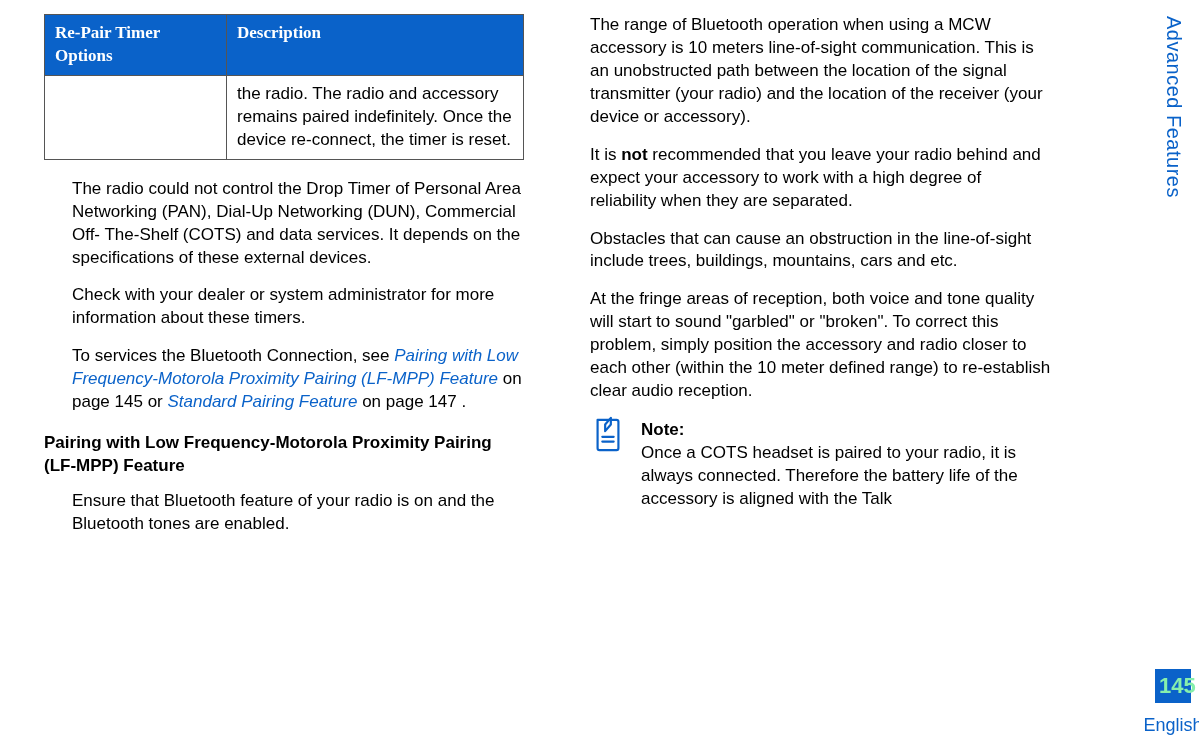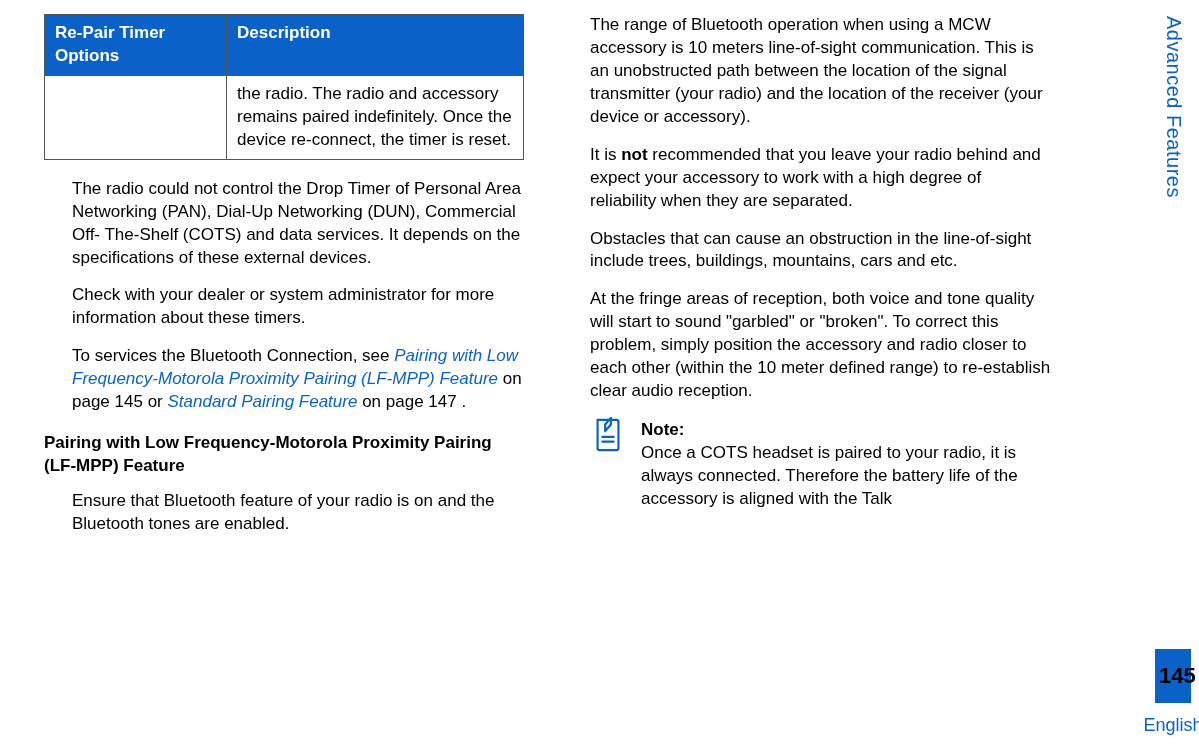--- a/index.html
+++ b/index.html
@@ -39,20 +39,21 @@
     }
     table.repair th {
       background: #0a62c9;
       color: #fff;
       text-align: left;
       font-weight: bold;
       padding: 7px 10px;
       border: 1px solid #555;
       vertical-align: top;
       font-size: 17px;
+      font-family: Liberation Serif, serif;
     }
     table.repair th.col1 { width: 38%; }
     table.repair td {
       border: 1px solid #555;
       padding: 7px 10px;
       vertical-align: top;
     }
     .indent { padding-left: 28px; }
     p { margin-bottom: 15px; }
     .link {
@@ -96,24 +97,24 @@
     .vertical-text {
       writing-mode: vertical-rl;
       color: #0a62c9;
       font-size: 20px;
       letter-spacing: 0.5px;
       margin-top: 4px;
     }
     .spacer { flex: 1; }
     .page-number {
       background: #0a62c9;
-      color: #000000;
+      color: #86efac;
       font-weight: bold;
       font-size: 22px;
-      padding: 12px 4px;
+      padding: 2px 4px;
       width: 100%;
       text-align: center;
     }
     .lang {
       color: #0a62c9;
       font-size: 18px;
       margin-top: 10px;
       margin-bottom: 2px;
     }
   </style>

